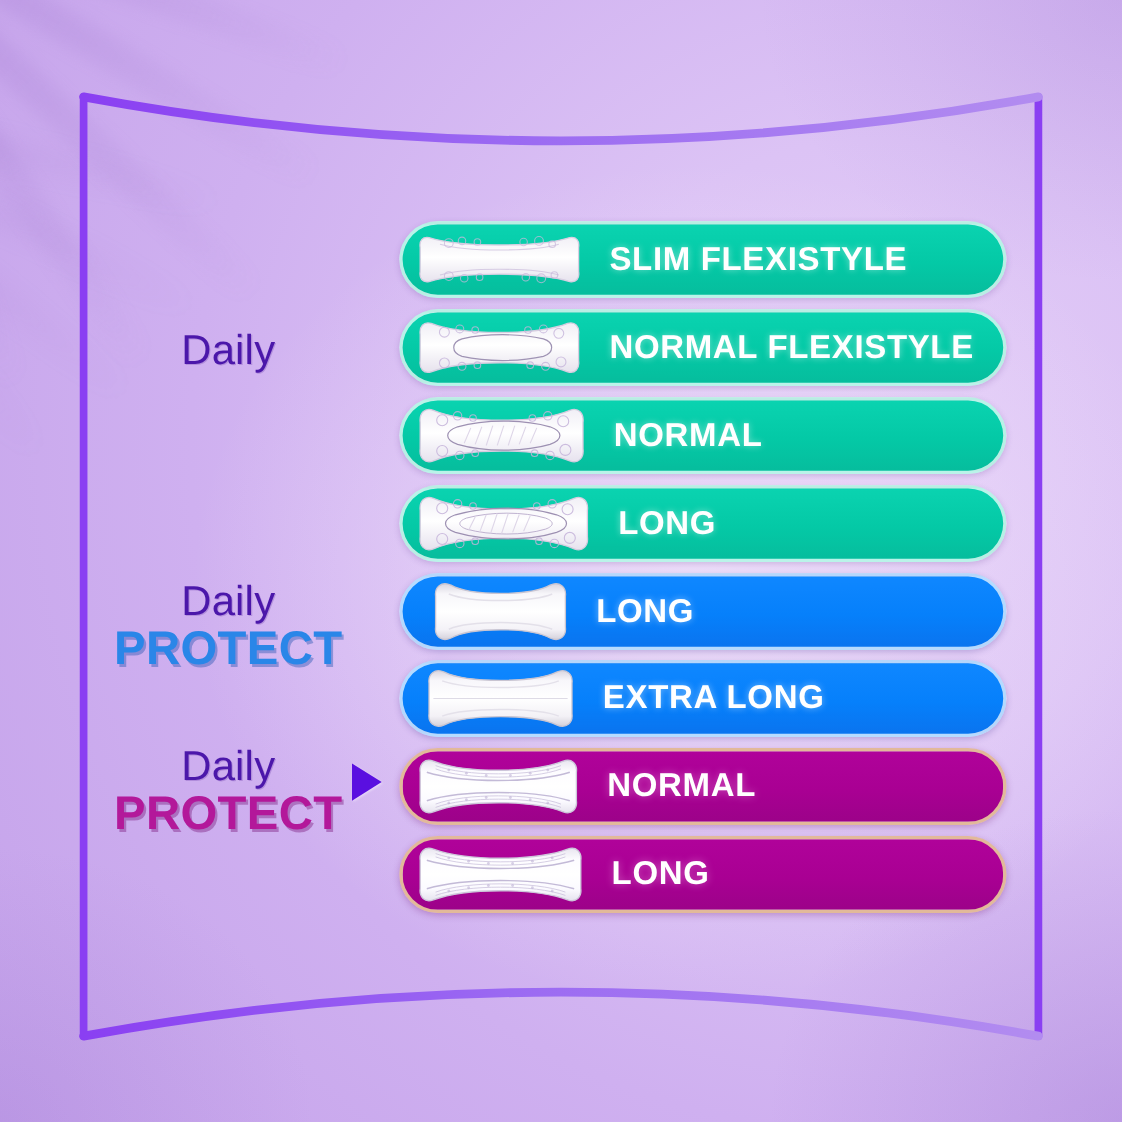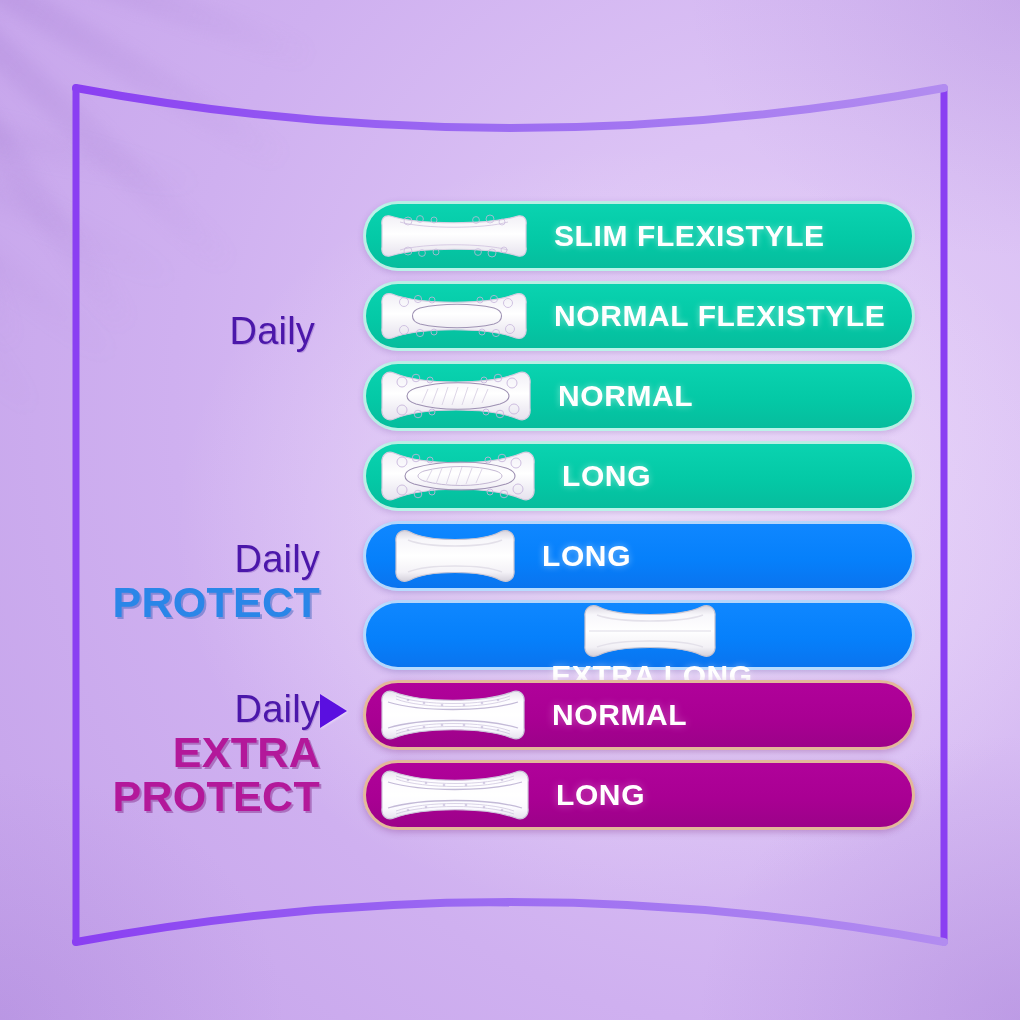--- a/index.html
+++ b/index.html
@@ -85,24 +85,23 @@
   }
 
   
   .content {
     position: absolute;
     inset: 0;
   }
 
   .group-label {
     position: absolute;
-    text-align: right;
+    text-align: center;
     line-height: 1.04;
     user-select: none;
-    margin-top: 12px;
   }
   .group-label .daily {
     display: block;
     font-size: 38px;
     font-weight: 400;
     color: #4b17aa;
     letter-spacing: .2px;
     text-shadow: 1px 1px 0 rgba(90,40,160,.25);
   }
   .group-label .kind {
@@ -210,21 +209,20 @@
       <span class="daily">Daily</span>
     </div>
 
     <div class="group-label" style="left:95px; top:528px; width:225px;">
       <span class="daily">Daily</span>
       <span class="kind kind-protect">PROTECT</span>
     </div>
 
     <div class="group-label" style="left:95px; top:678px; width:225px;">
       <span class="daily">Daily</span>
-      <span class="kind kind-extra">EXTRA</span>
       <span class="kind kind-extra">PROTECT</span>
     </div>
 
     <div class="arrow-marker" style="left:320px; top:694px;"></div>
 
     <div class="bar bar-green" style="left:363px; top:281px; width:552px; height:70px;">
       <div class="pad">
         <svg width="148" height="56" viewBox="0 0 148 56">
           <defs>
             <linearGradient id="padB" x1="0" y1="0" x2="0" y2="1">
@@ -379,21 +377,21 @@
             </linearGradient>
           </defs>
           <path d="M16,4 C34,14 88,14 106,4 C115,0 121,6 120,14 L120,42 C121,50 115,56 106,52 C88,42 34,42 16,52 C7,56 1,50 2,42 L2,14 C1,6 7,0 16,4 Z" fill="url(#padE)" stroke="#c9c5d2" stroke-width="1.2"></path>
           <path d="M14,12 C34,20 88,20 108,12" fill="none" stroke="#e3e0e9" stroke-width="1.4"></path>
           <path d="M14,44 C34,36 88,36 108,44" fill="none" stroke="#e3e0e9" stroke-width="1.4"></path>
         </svg>
       </div>
       <div class="bar-text">LONG</div>
     </div>
 
-    <div class="bar bar-blue" style="left:363px; top:600px; width:552px; height:70px;flex-direction:column;">
+    <div class="bar bar-blue" style="left:363px; top:600px; width:552px; height:70px;">
       <div class="pad" style="margin-left:22px;">
         <svg width="134" height="56" viewBox="0 0 134 56">
           <defs>
             <linearGradient id="padF" x1="0" y1="0" x2="0" y2="1">
               <stop offset="0%" stop-color="#dad7e1"></stop>
                 <stop offset="18%" stop-color="#f8f7fb"></stop>
               <stop offset="50%" stop-color="#ffffff"></stop>
                 <stop offset="82%" stop-color="#f3f1f6"></stop>
               <stop offset="100%" stop-color="#d4d1db"></stop>
             </linearGradient>

